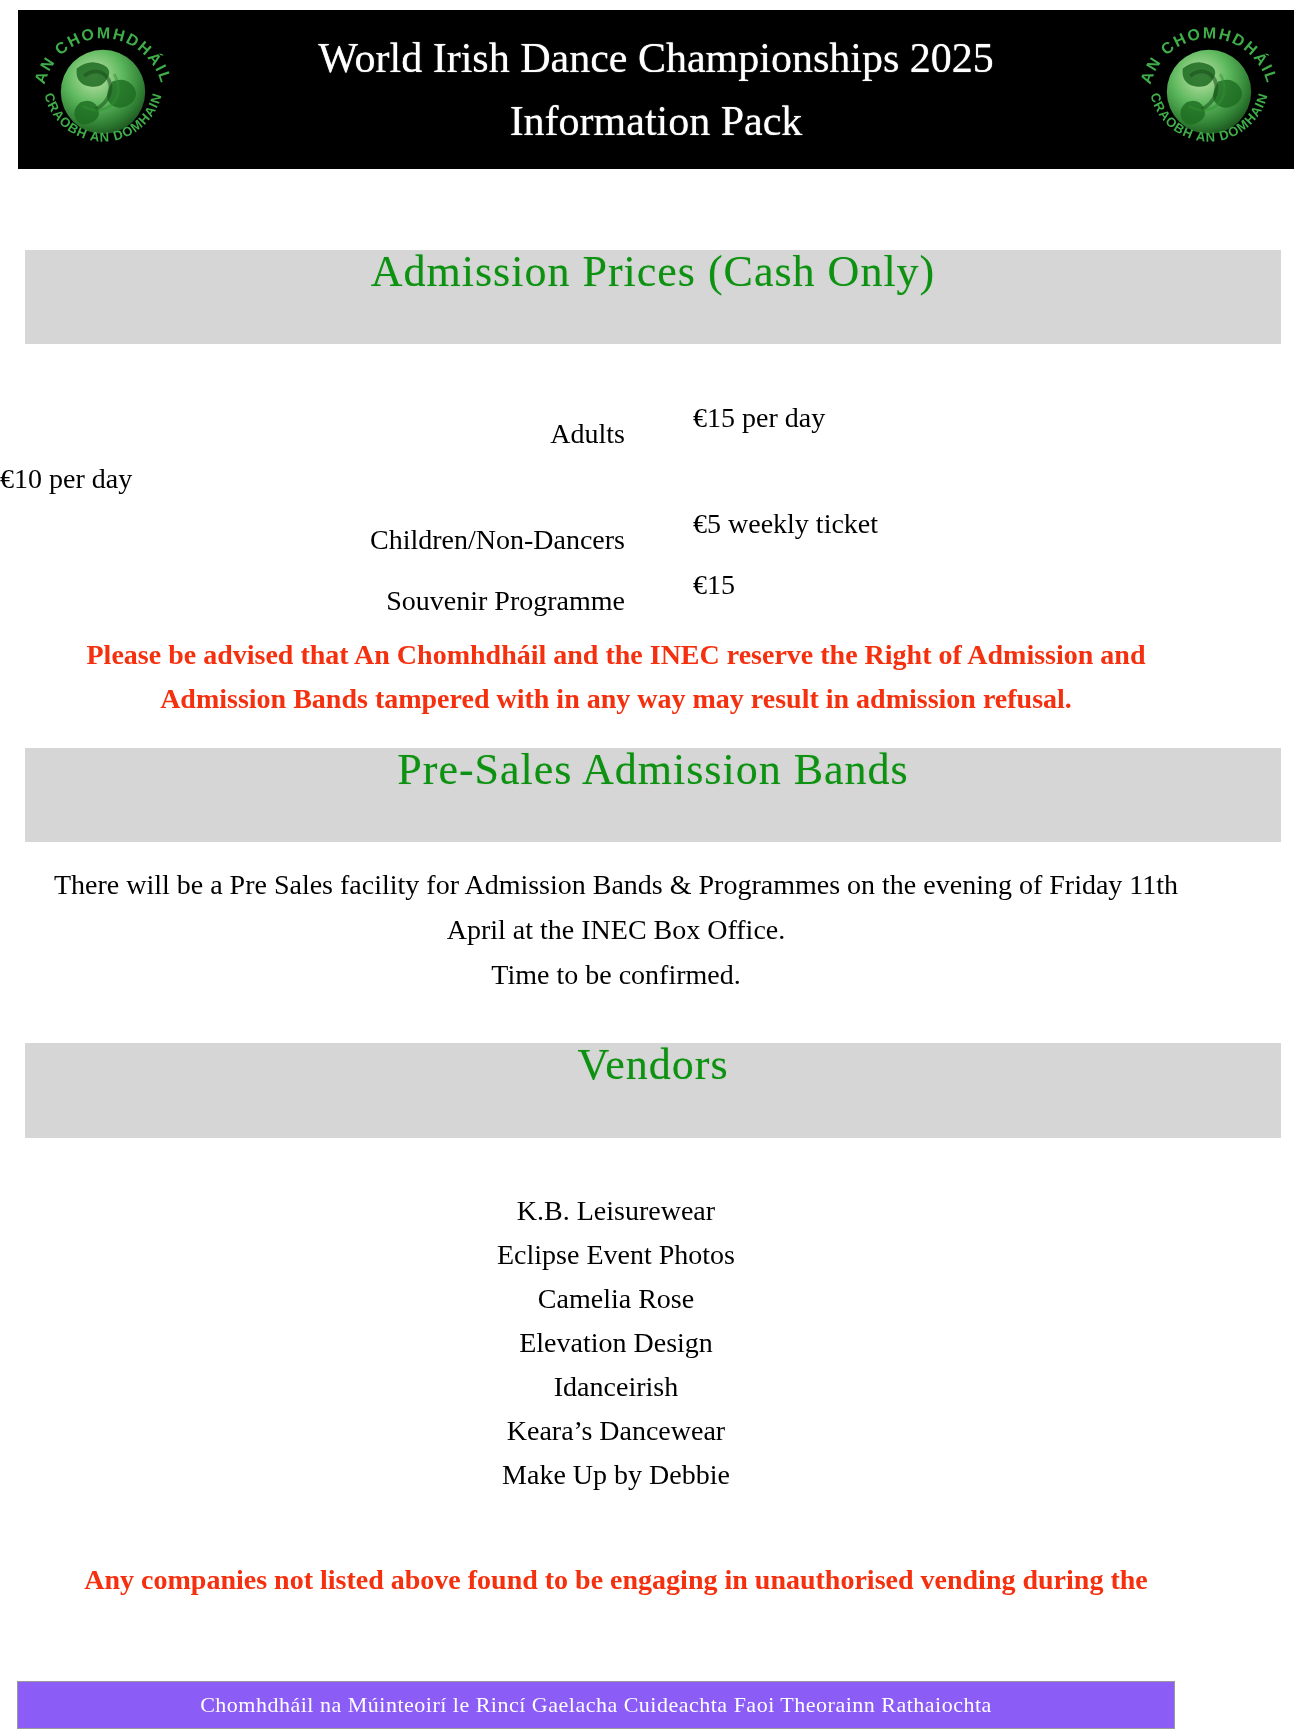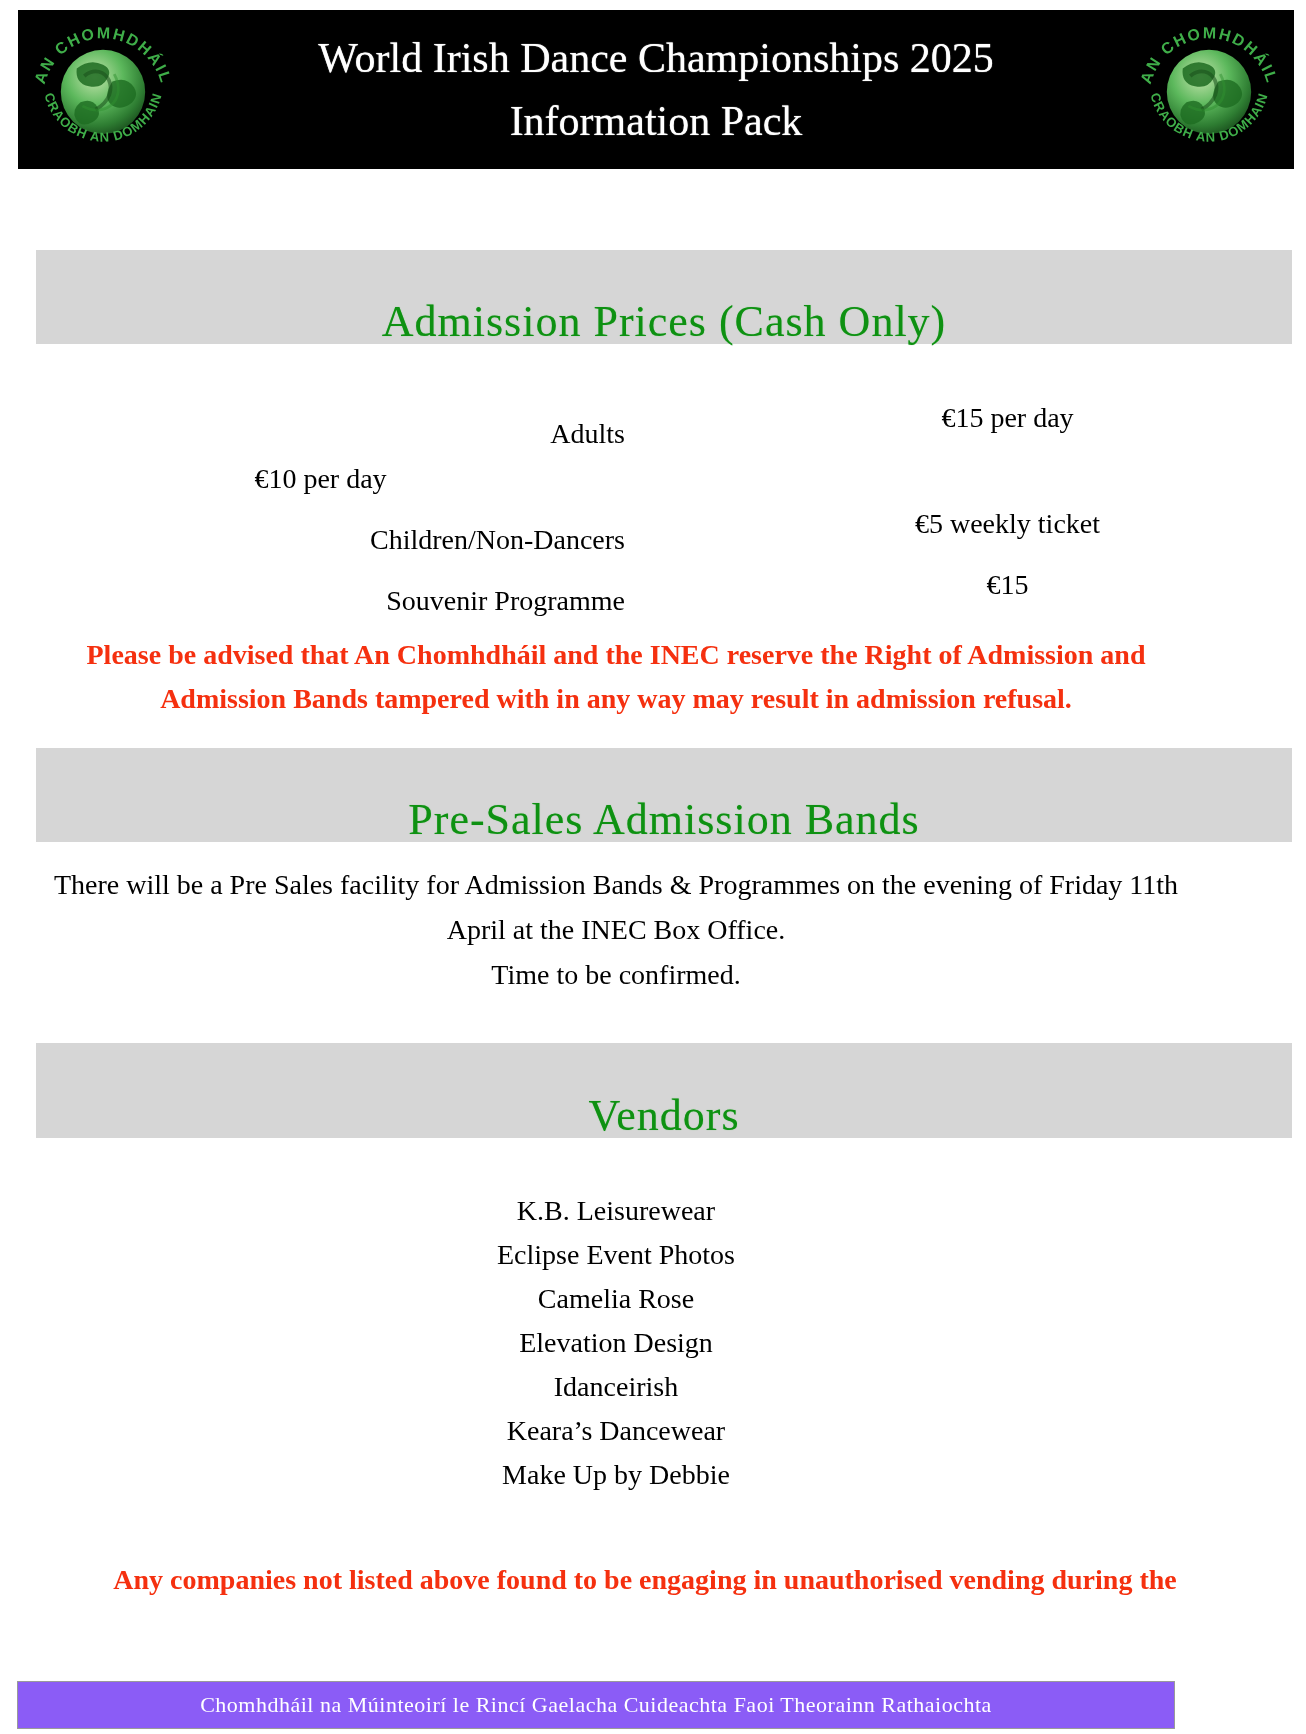--- a/index.html
+++ b/index.html
@@ -18,42 +18,42 @@
   }
   .header-titles {
     flex:1; display:flex; flex-direction:column; align-items:center;
     gap:16px; color:#fff; font-size:42px; line-height:1.1;
     text-shadow:0 0 1px #dcdcdc;
   }
   .logo { width:150px; height:144px; flex:0 0 auto; }
 
   
   .band {
-    position:absolute; left:36px; width:1256px; height:94px;
-    background:#d6d6d6; display:flex; align-items:flex-end; justify-content:center;
+    position:absolute; left:25px; width:1256px; height:94px;
+    background:#d6d6d6; display:flex; align-items:flex-start; justify-content:center;
   }
   .band-admission { top:250px; }
   .band-presales  { top:748px; }
   .band-vendors   { top:1043px; height:95px; }
   .band-title {
     color:#0e9112; font-size:44px; letter-spacing:1px; line-height:1;
     text-shadow:0 0 1px #7cc47c;
   }
 
   
   .prices { position:absolute; top:395px; left:0; width:1306px; font-size:28px; }
   .price-row { display:grid; grid-template-columns:625px 1fr; column-gap:68px; line-height:45px; }
   .price-label { text-align:right;margin-top:16px; }
-  .price-value { text-align:center;margin-left:16px; }
+  .price-value { text-align:left; }
 
   
   .center-block { position:absolute; left:0; width:1232px; text-align:center; }
   .warning { color:#f5300f; font-weight:bold; font-size:28px; line-height:44px; }
   .warning-admission { top:633px; }
-  .warning-vendors   { top:1558px;padding-left:29px; }
+  .warning-vendors   { top:1558px; }
   .body-text { font-size:28px; line-height:45px; }
   .presales-text { top:862px; }
   .vendors-list  { top:1189px; line-height:44px; }
 
   
   .footer {
     position:absolute; left:18px; top:1682px; width:1156px; height:46px;
     background:#8b5cf6; outline:1px solid #9a9a9a;
     display:flex; align-items:center; justify-content:center;
   }

